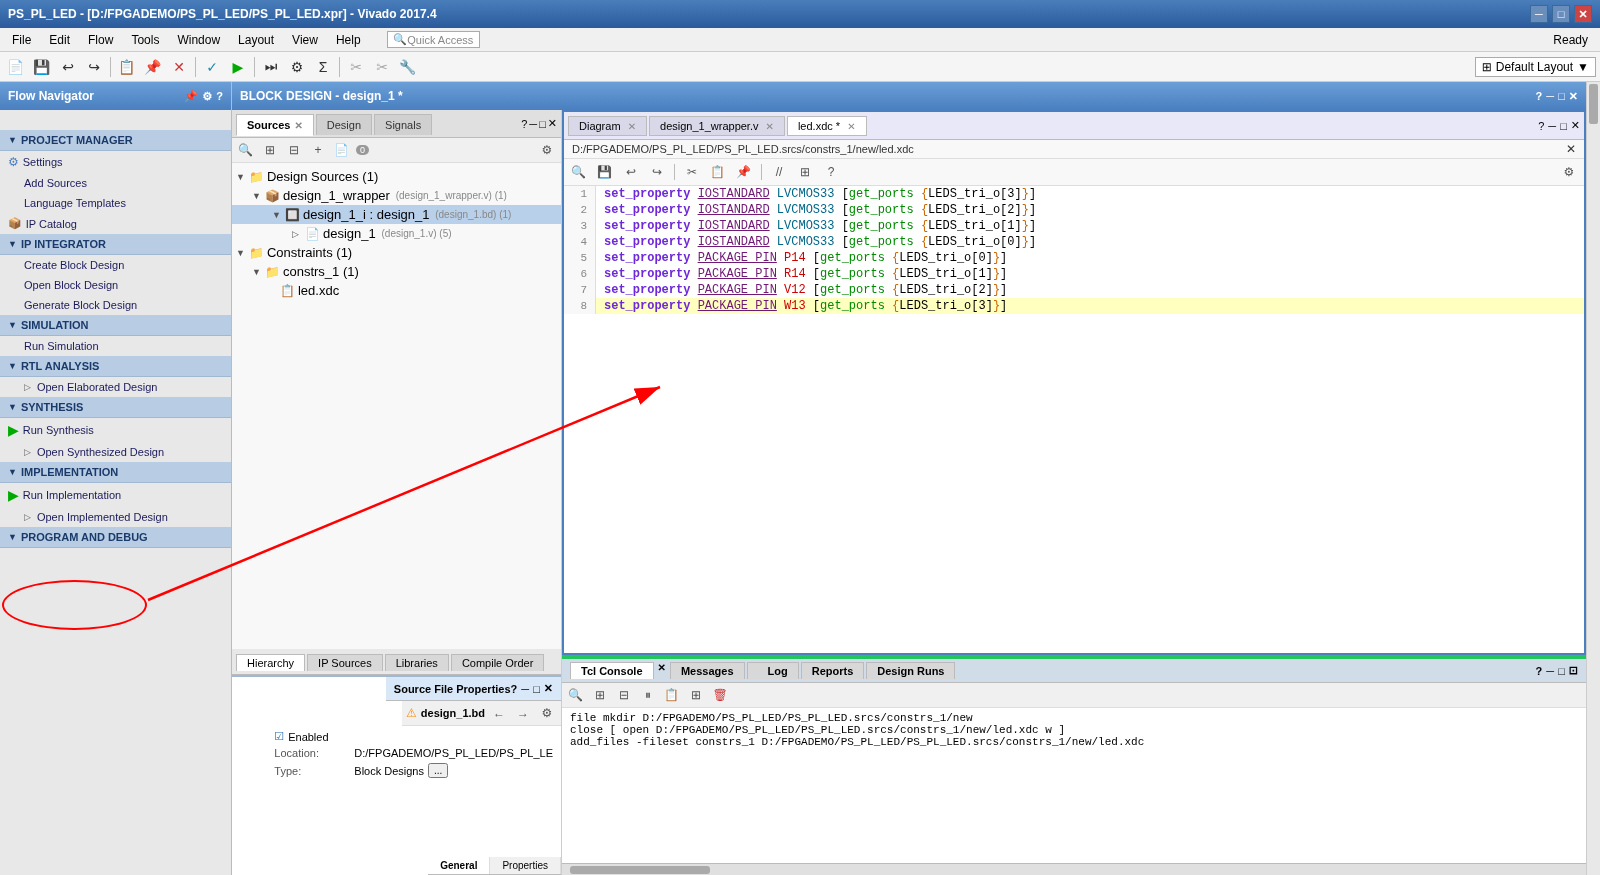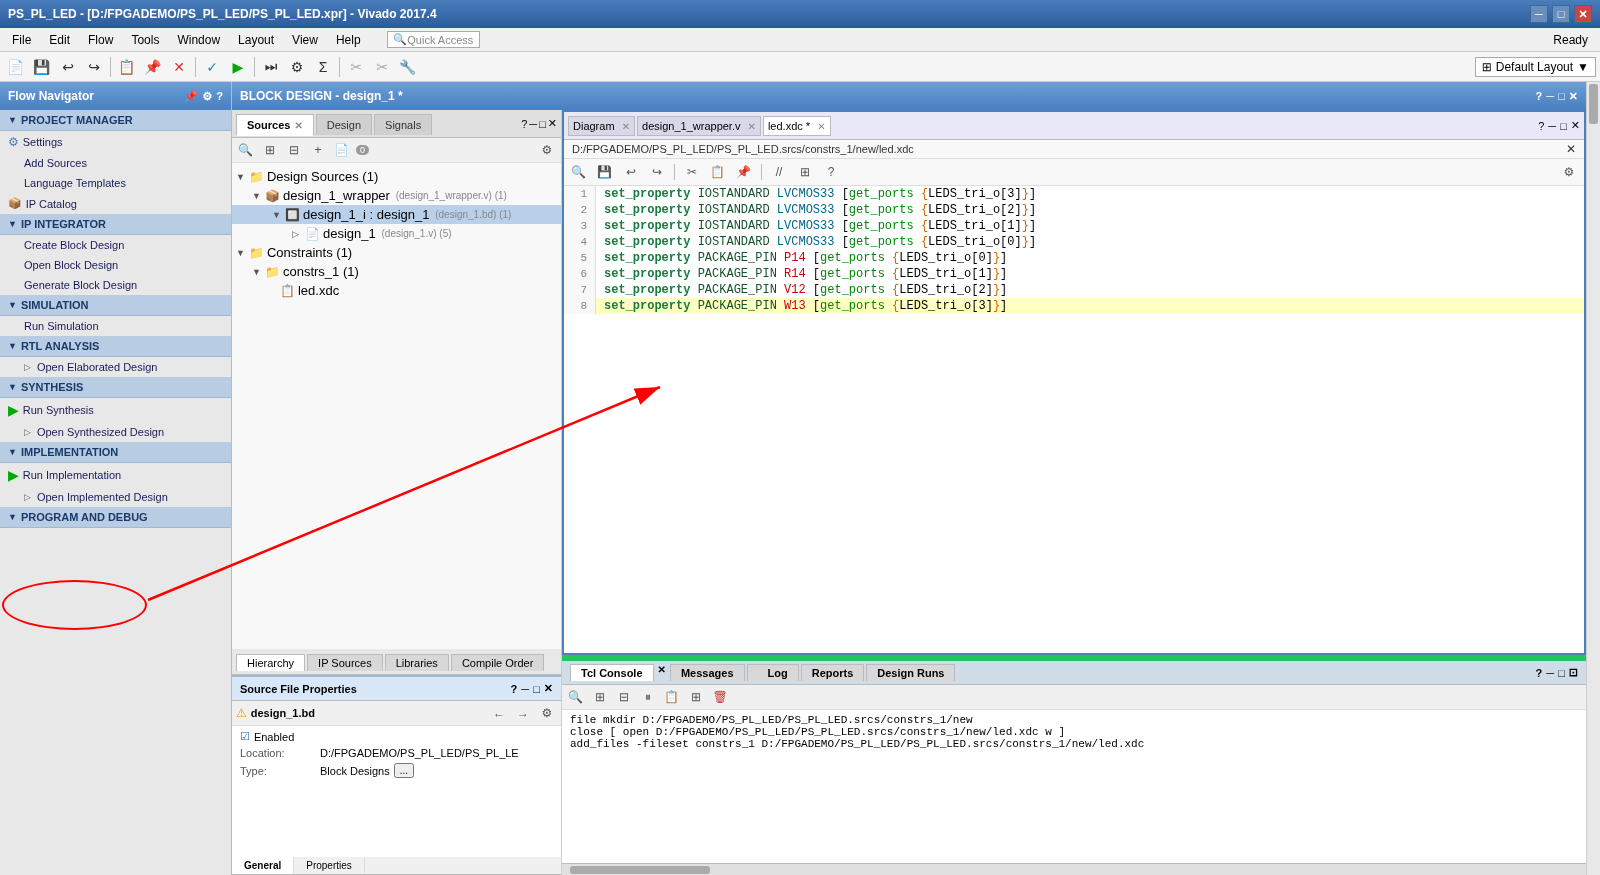--- a/index.html
+++ b/index.html
@@ -95,20 +95,21 @@
     }
 
     
     #flow-navigator {
       width: 232px;
       background: #e8e8e8;
       border-right: 1px solid #bbb;
       display: flex;
       flex-direction: column;
       overflow: hidden;
+      gap: 20px;
     }
     #flow-nav-header {
       background: linear-gradient(to bottom, #6a9fd8, #4a7fc0);
       color: white;
       padding: 4px 8px;
       font-weight: bold;
       font-size: 12px;
       display: flex;
       align-items: center;
       justify-content: space-between;
@@ -262,20 +263,21 @@
     }
     .bottom-tab.active { background: white; }
 
     
     #source-props {
       height: 200px;
       border-top: 2px solid #a0b8d0;
       background: white;
       display: flex;
       flex-direction: column;
+      align-items: flex-end;
     }
     #source-props-header {
       background: #d8e8f8;
       padding: 4px 8px;
       font-size: 11px;
       font-weight: bold;
       border-bottom: 1px solid #bbb;
       display: flex;
       align-items: center;
       justify-content: space-between;
@@ -329,21 +331,21 @@
     }
     #code-tab-bar {
       display: flex;
       align-items: center;
       background: #e8e8f8;
       border-bottom: 1px solid #bbb;
       padding: 0 4px;
       height: 28px;
     }
     .code-tab {
-      padding: 3px 4px;
+      padding: 3px 10px;
       font-size: 11px;
       cursor: pointer;
       border: 1px solid #bbb;
       margin-right: 2px;
       background: #d8d8e8;
     }
     .code-tab.active { background: white; }
     .code-tab-close { margin-left: 4px; font-size: 10px; color: #888; }
 
     #code-path {
@@ -398,31 +400,31 @@
       border-right: 1px solid #ddd;
       user-select: none;
       font-size: 11px;
     }
     .line-content {
       display: table-cell;
       padding: 1px 8px;
       white-space: pre;
       color: #000;
     }
-    .kw-purple { color: #15803d; font-weight: bold; }
-    .kw-blue { color: #14532d; }
+    .kw-purple { color: #6d28d9; font-weight: bold; }
+    .kw-blue { color: #701a75; text-decoration: underline; }
     .kw-green { color: #008800; }
     .kw-red { color: #cc0000; }
     .kw-teal { color: #006688; }
     .brace { color: #cc6600; }
 
     
     #tcl-console {
       height: 220px;
-      border-top: 6px solid #22c55e;
+      border-top: 4px solid #22c55e;
       display: flex;
       flex-direction: column;
       background: white;
     }
     #tcl-header {
       background: #d0dce8;
       padding: 2px 8px;
       font-size: 11px;
       font-weight: bold;
       border-bottom: 1px solid #bbb;

